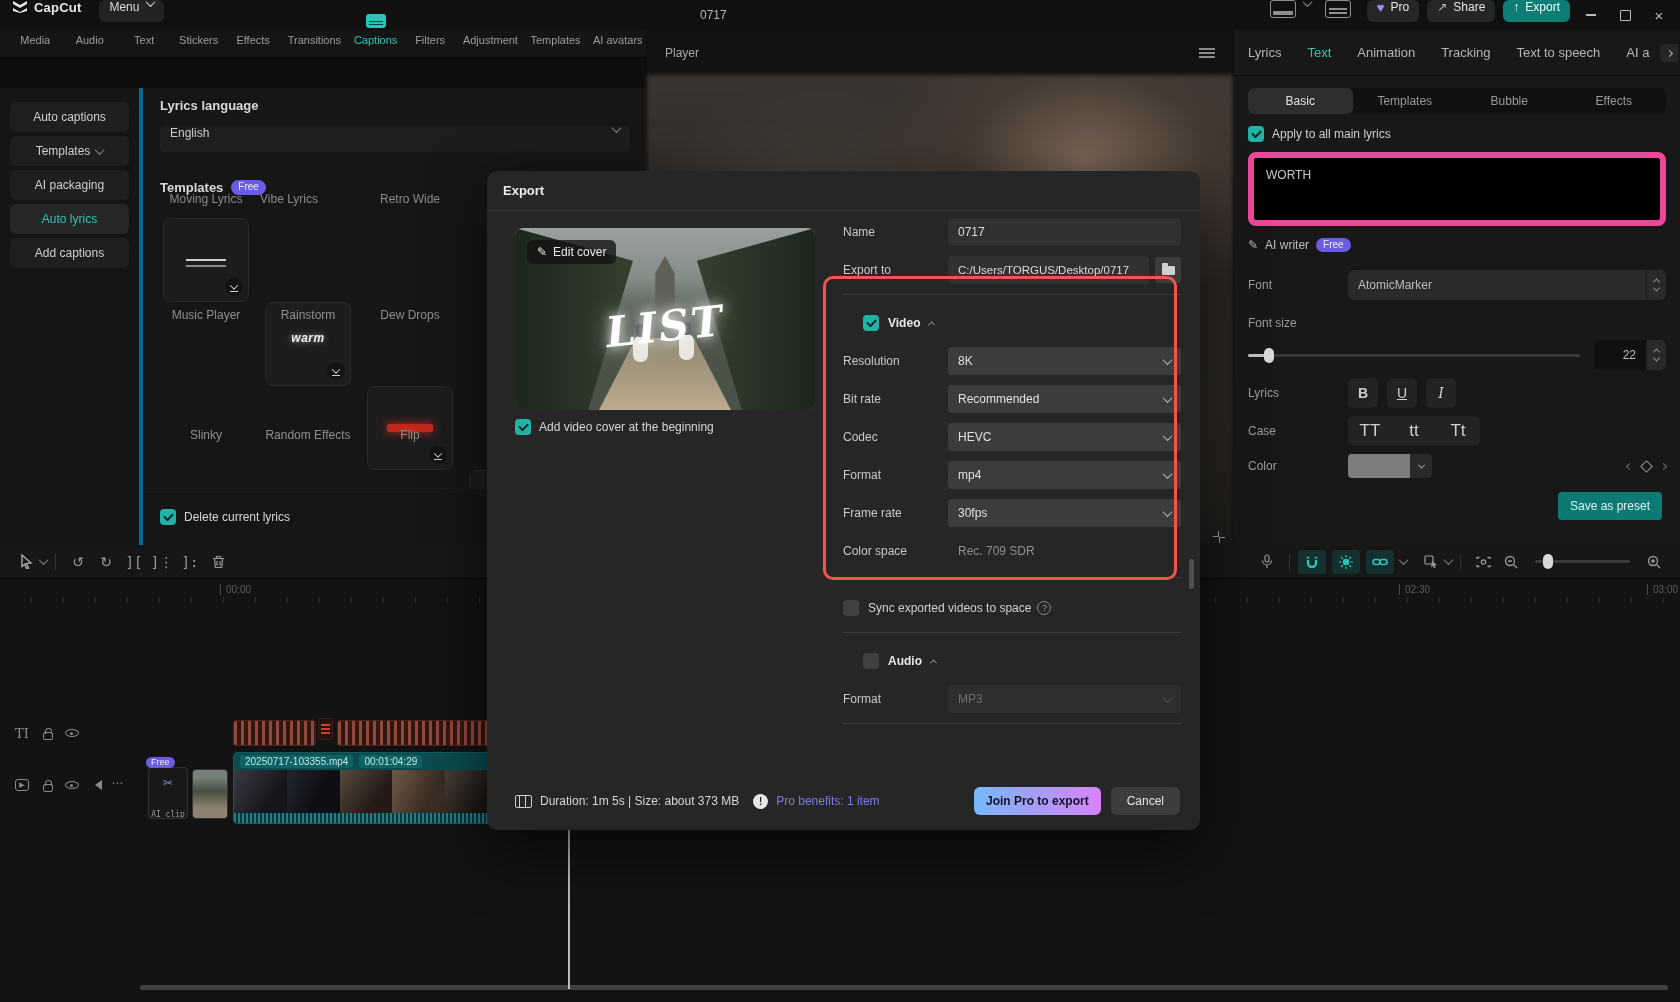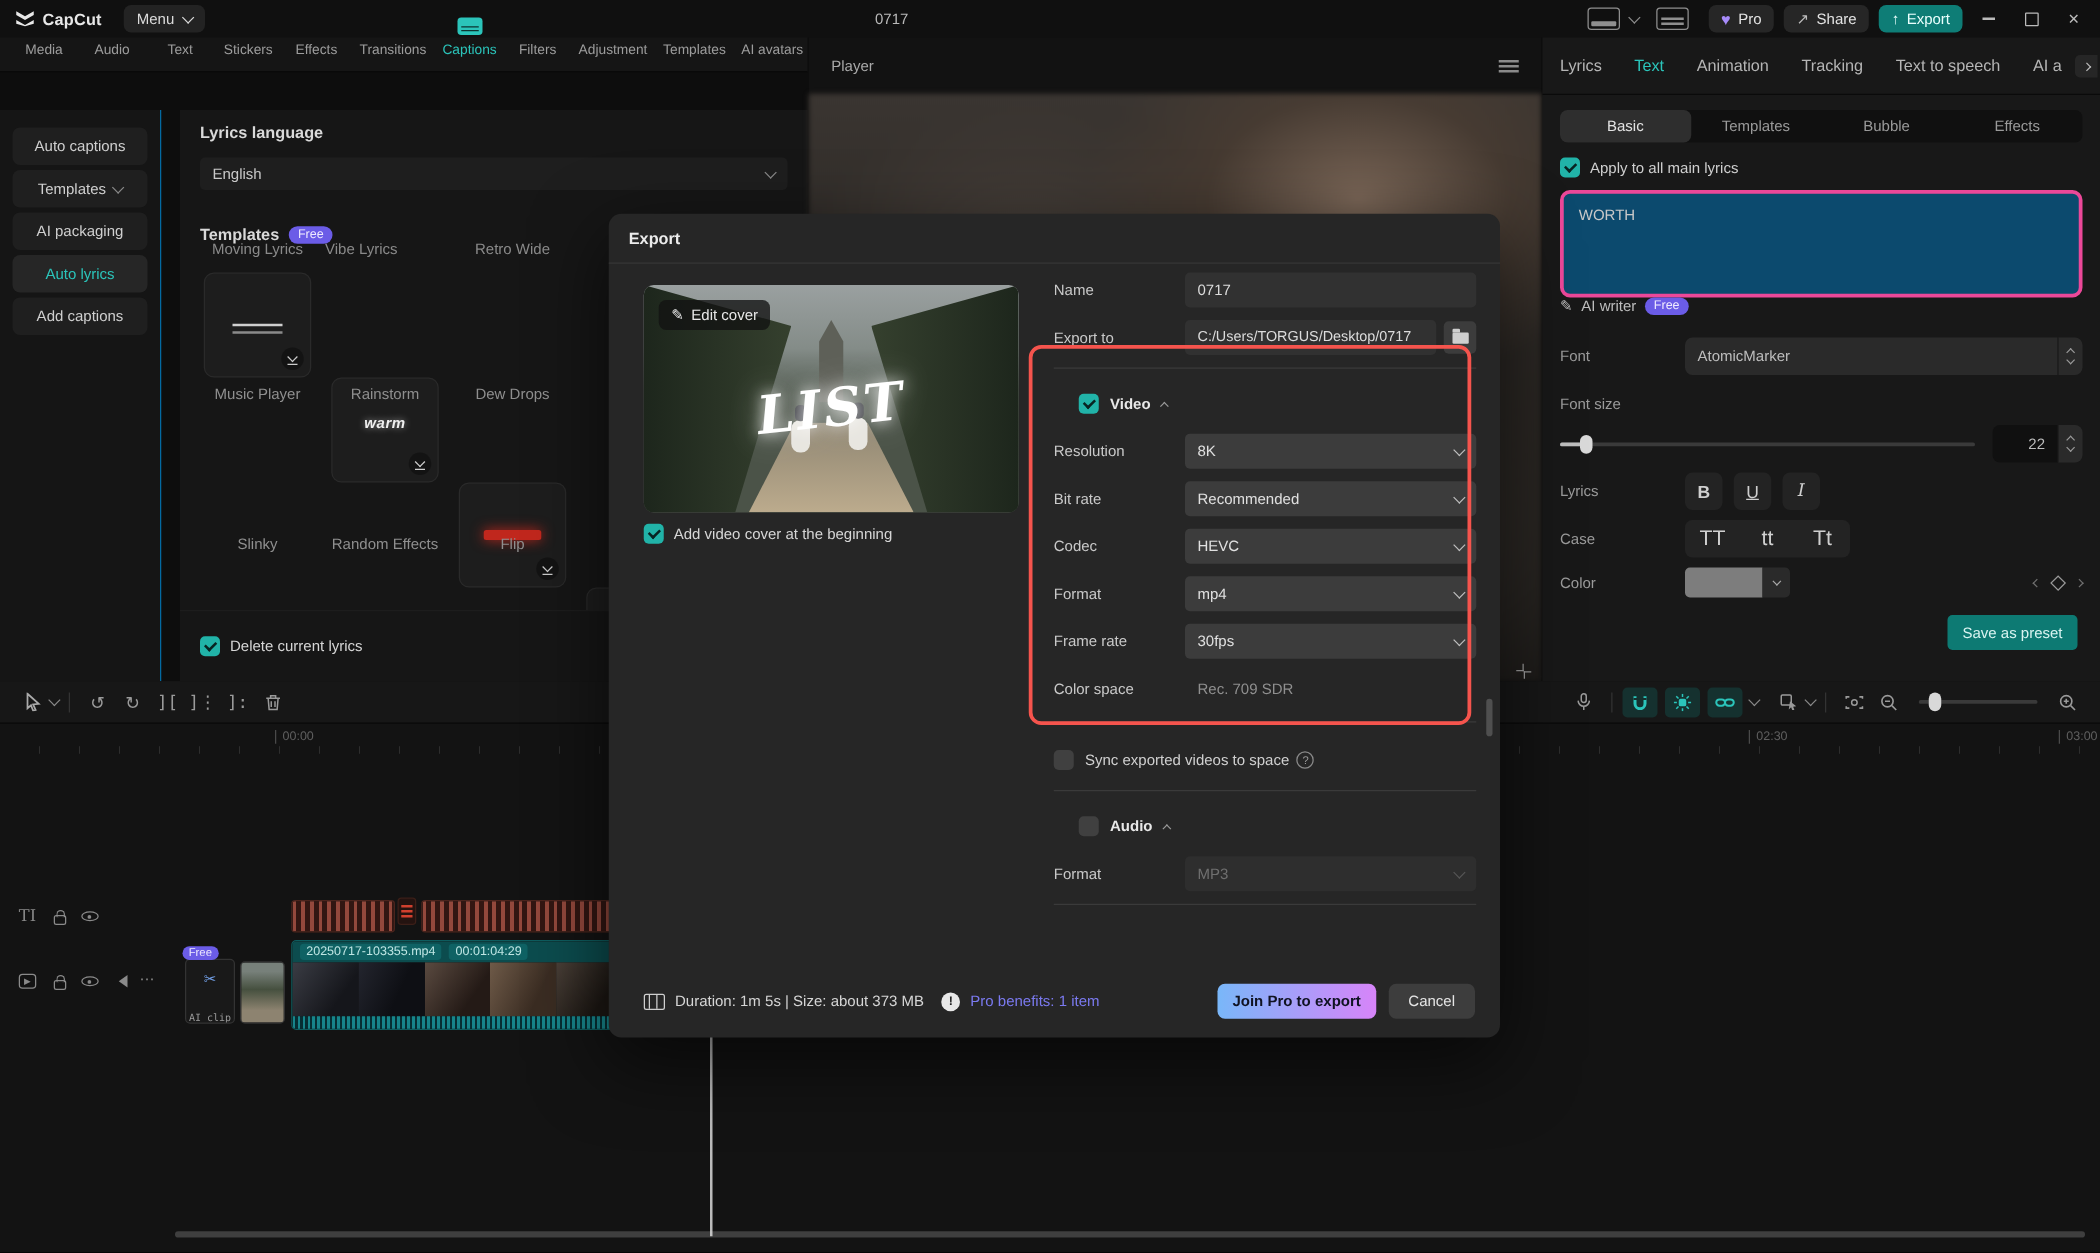--- a/index.html
+++ b/index.html
@@ -3,21 +3,21 @@
 <meta charset="utf-8">
 <style>
   * { margin:0; padding:0; box-sizing:border-box; }
   html,body { background:#000; }
   #app {
     position:relative; width:1680px; height:1002px; overflow:hidden;
     background:#0d0d0d; font-family:"Liberation Sans", sans-serif;
     color:#ddd; font-size:12px; -webkit-font-smoothing:antialiased;
   }
   .abs { position:absolute; }
-  .flex { display:flex; align-items:center; }
+  .flex { display:flex; }
   .dim   { color:#6f6f6f; }
 
   
   .chev { display:inline-block; width:7px; height:7px;
     border-right:1.5px solid currentColor; border-bottom:1.5px solid currentColor; }
   .chev.down { transform:rotate(45deg) translate(-1px,-1px); }
   .chev.up   { transform:rotate(-135deg) translate(-1px,-1px); }
   .chev.right{ transform:rotate(-45deg); }
   .chev.left { transform:rotate(135deg); }
   .chk { width:16px; height:16px; border-radius:4px; background:#21b3a8; position:relative; flex:0 0 16px; }
@@ -45,21 +45,21 @@
   
   #ribbon { left:0; top:30px; width:646px; height:58px; background:#151515; display:flex; align-items:center; padding-left:10px; gap:4px; border-bottom:1px solid #060606;}
   .rib-item { width:52px; display:flex; flex-direction:column; align-items:center; gap:3px; color:#9d9d9d; font-size:11px; }
   .rib-item .ric { height:20px; display:flex; align-items:center; justify-content:center; font-size:16px; color:#c4c4c4;}
   .rib-item.active { color:#2bc4ba; }
   .rib-item.active .ric { color:#2bc4ba; }
   .cap-ic { width:20px; height:14px; background:#2bc4ba; border-radius:3px; position:relative; }
   .cap-ic::after{ content:""; position:absolute; left:3px; right:3px; bottom:3px; height:1.5px; background:#0b3532; box-shadow:0 -3px 0 #0b3532; }
 
   
-  #sidebar { left:0; top:88px; width:129px; height:457px; background:#151515; border-right:1px solid #0369a1; padding-top:10px;}
+  #sidebar { left:0; top:88px; width:143px; height:457px; background:#151515; border-right:4px solid #0369a1; padding-top:10px;}
   .side-btn { margin:4px 10px; height:30px; border-radius:6px; background:#1f1f1f; color:#cfcfcf;
     display:flex; align-items:center; justify-content:center; gap:6px; font-size:12px; }
   .side-btn.active { background:#262626; color:#2bc4ba; }
 
   
   #cap-panel { left:144px; top:88px; width:502px; height:457px; background:#161616; overflow:hidden; }
   .sec-label { color:#d9d9d9; font-weight:bold; font-size:13px; }
   #lang-select { left:16px; top:38px; width:470px; height:26px; background:#1e1e1e; border-radius:4px;
     padding:0 10px; justify-content:space-between; color:#c9c9c9; }
   .free-pill { background:#6b5ce7; color:#efeaff; border-radius:8px; font-size:10px; padding:1px 7px 2px; }
@@ -93,21 +93,21 @@
 
   
   #inspector { left:1234px; top:30px; width:446px; height:515px; background:#181818; }
   #insp-tabs { height:46px; display:flex; align-items:center; gap:26px; padding:0 14px; border-bottom:1px solid #0a0a0a; color:#b5b5b5; font-size:13px; white-space:nowrap; overflow:hidden;}
   .itab.active { color:#2bc4ba; }
   .tab-more { position:absolute; right:2px; top:14px; width:18px; height:18px; background:#262626; border-radius:4px 0 0 4px; display:flex;align-items:center;justify-content:center; color:#bbb;}
   #subtabs { position:absolute; left:14px; right:14px; top:58px; height:26px; background:#101010; border-radius:6px; display:flex; }
   .subtab { flex:1; display:flex; align-items:center; justify-content:center; color:#9a9a9a; border-radius:6px; }
   .subtab.active { background:#2e2e2e; color:#e3e3e3; }
   #apply-row { position:absolute; left:14px; top:96px; display:flex; gap:8px; align-items:center; color:#cfcfcf;}
-  #lyric-box { position:absolute; left:14px; right:14px; top:122px; height:86px; background:#0c4a6e; border:3px solid #ec4899; border-radius:8px; padding:10px 12px; color:#c9c9c9; }
+  #lyric-box { position:absolute; left:14px; right:14px; top:122px; height:74px; background:#000000; border:6px solid #ec4899; border-radius:8px; padding:10px 12px; color:#c9c9c9; }
   #ai-writer { position:absolute; left:14px; top:208px; display:flex; align-items:center; gap:7px; color:#bdbdbd; }
   .insp-row { position:absolute; left:14px; right:14px; display:flex; align-items:center; }
   .insp-label { width:100px; color:#9b9b9b; }
   .insp-select { flex:1; height:30px; background:#2a2a2a; border-radius:6px 0 0 6px; display:flex; align-items:center; padding:0 10px; color:#bdbdbd; }
   .stepper { width:20px; height:30px; background:#2a2a2a; border-left:1px solid #1a1a1a; border-radius:0 6px 6px 0;
     display:flex; flex-direction:column; align-items:center; justify-content:center; gap:4px; color:#9a9a9a; }
   .stepper .chev{ width:5px; height:5px; }
   .slider-track { position:relative; height:3px; background:#3a3a3a; border-radius:2px; flex:1; }
   .slider-fill { position:absolute; left:0; top:0; bottom:0; width:22px; background:#bfbfbf; border-radius:2px;}
   .slider-handle { position:absolute; left:16px; top:-6px; width:10px; height:15px; border-radius:5px; background:#d9d9d9; }

